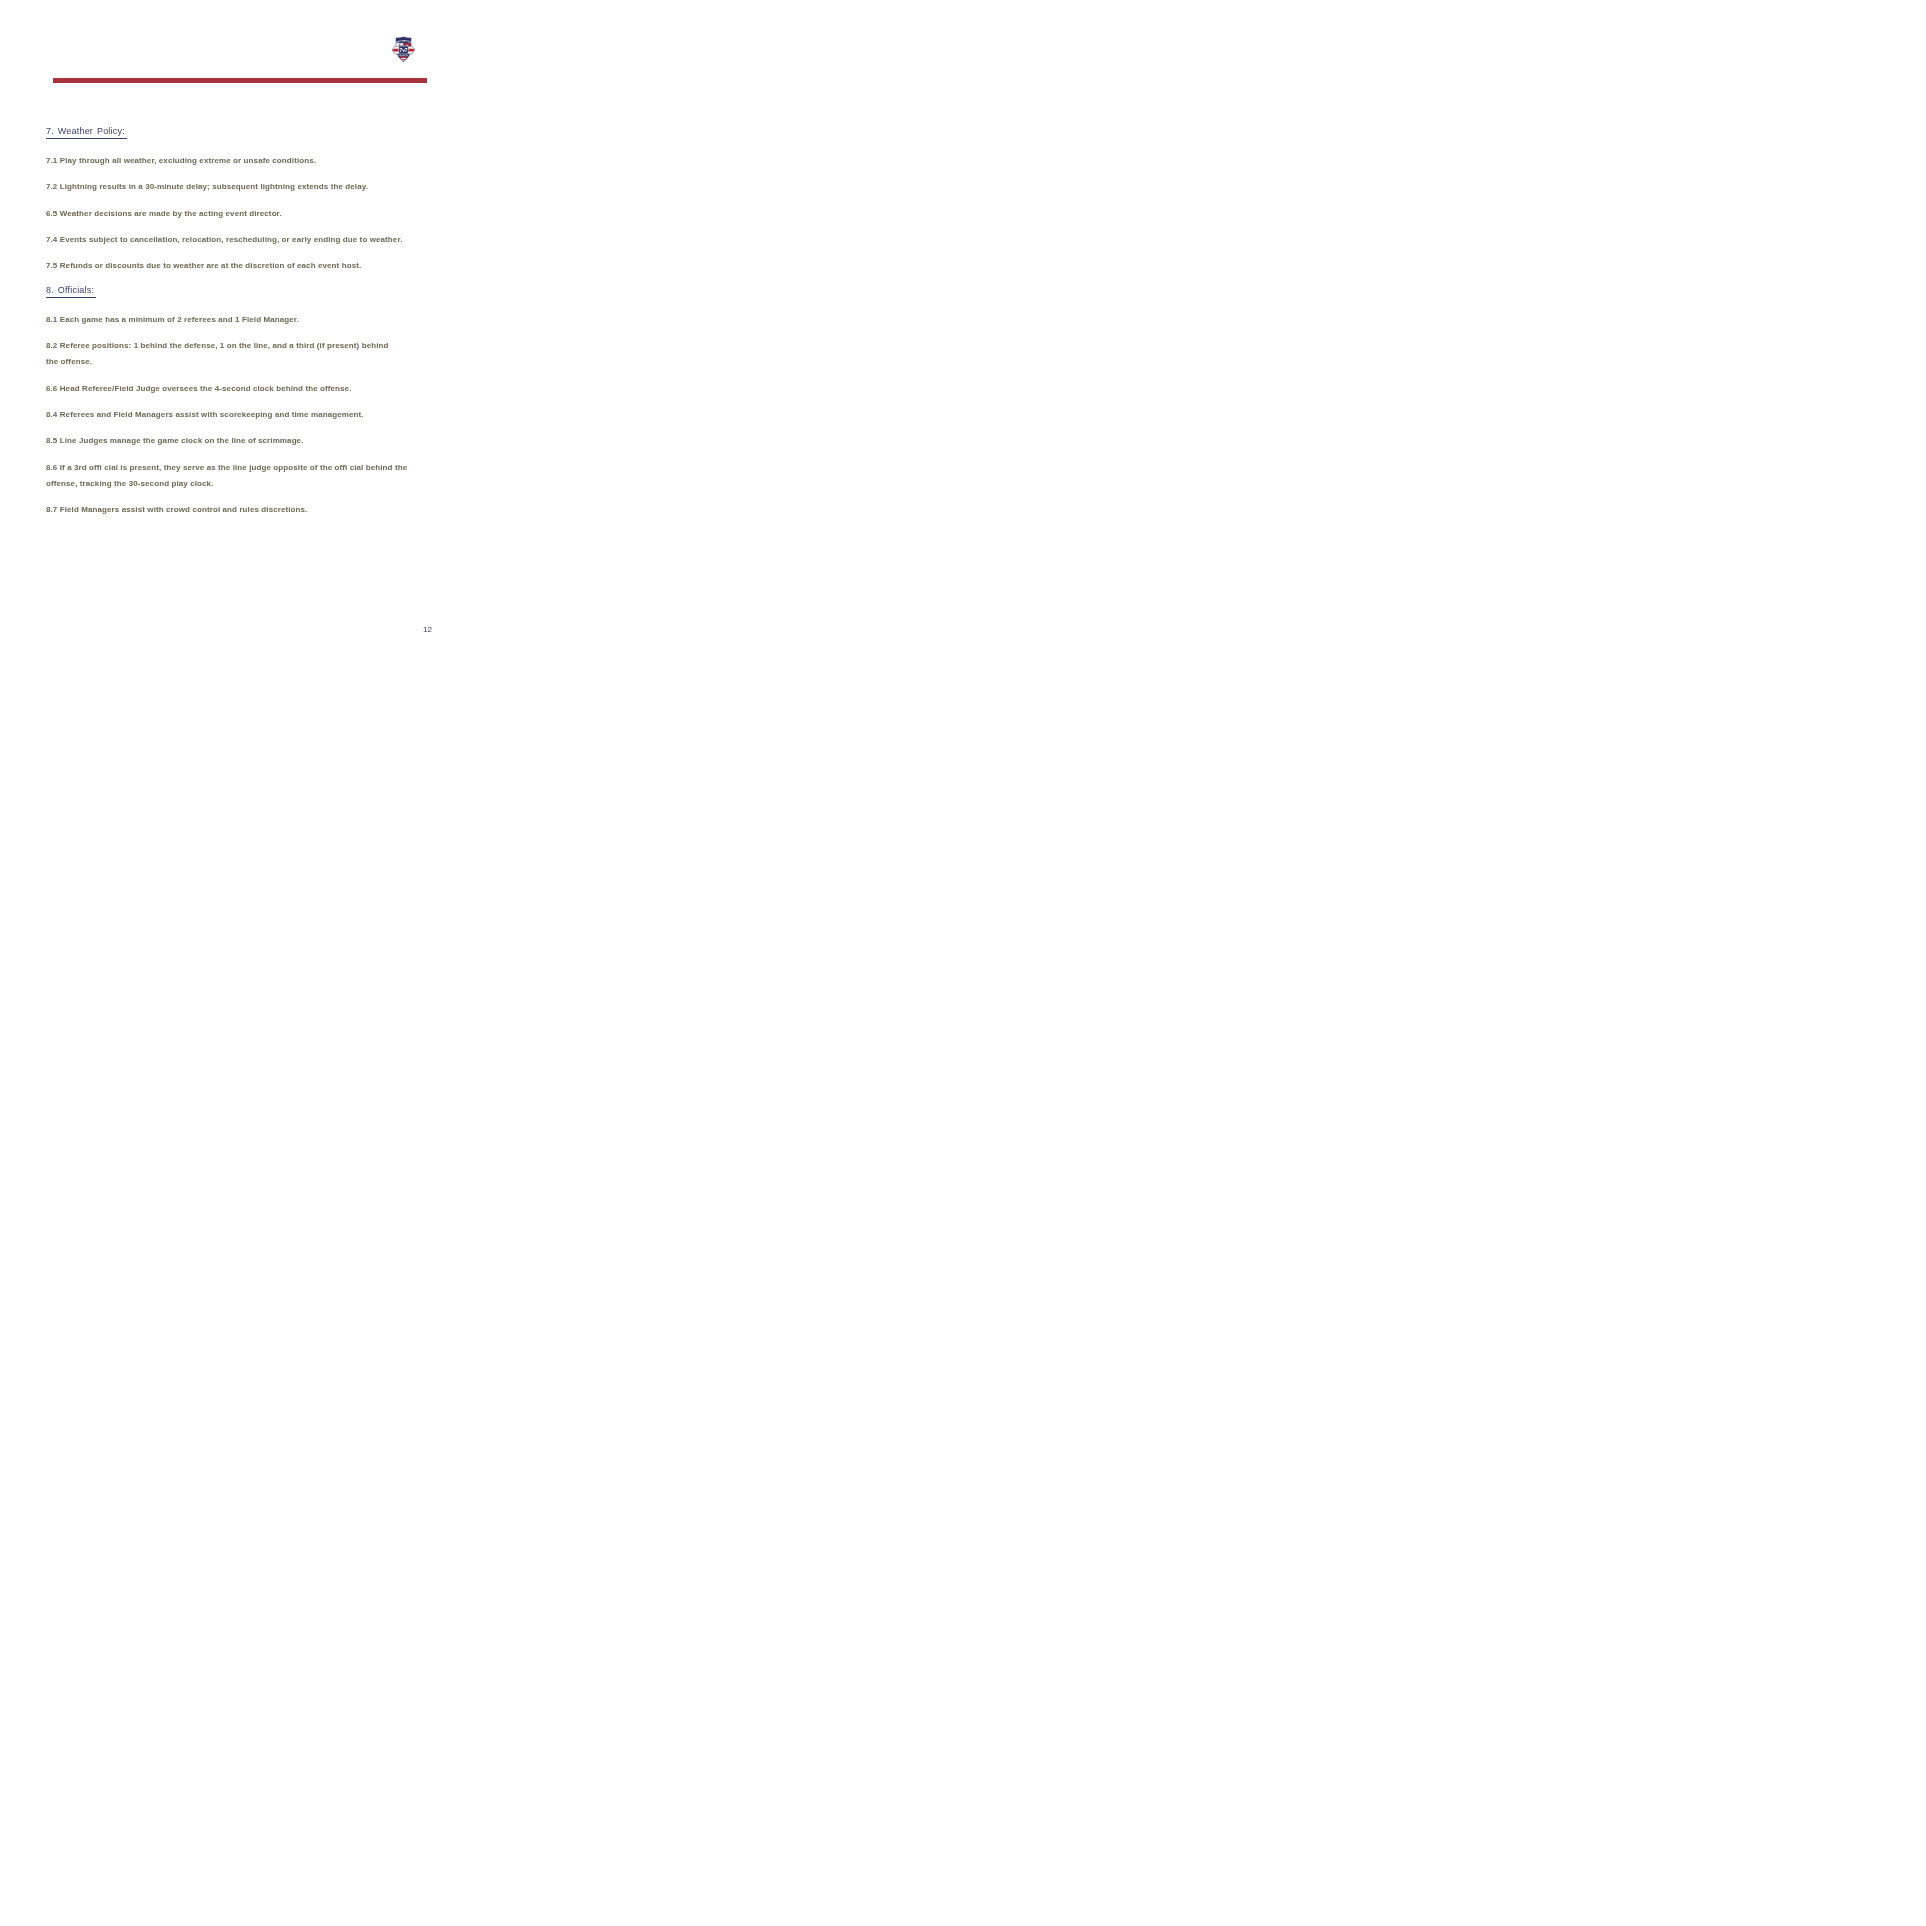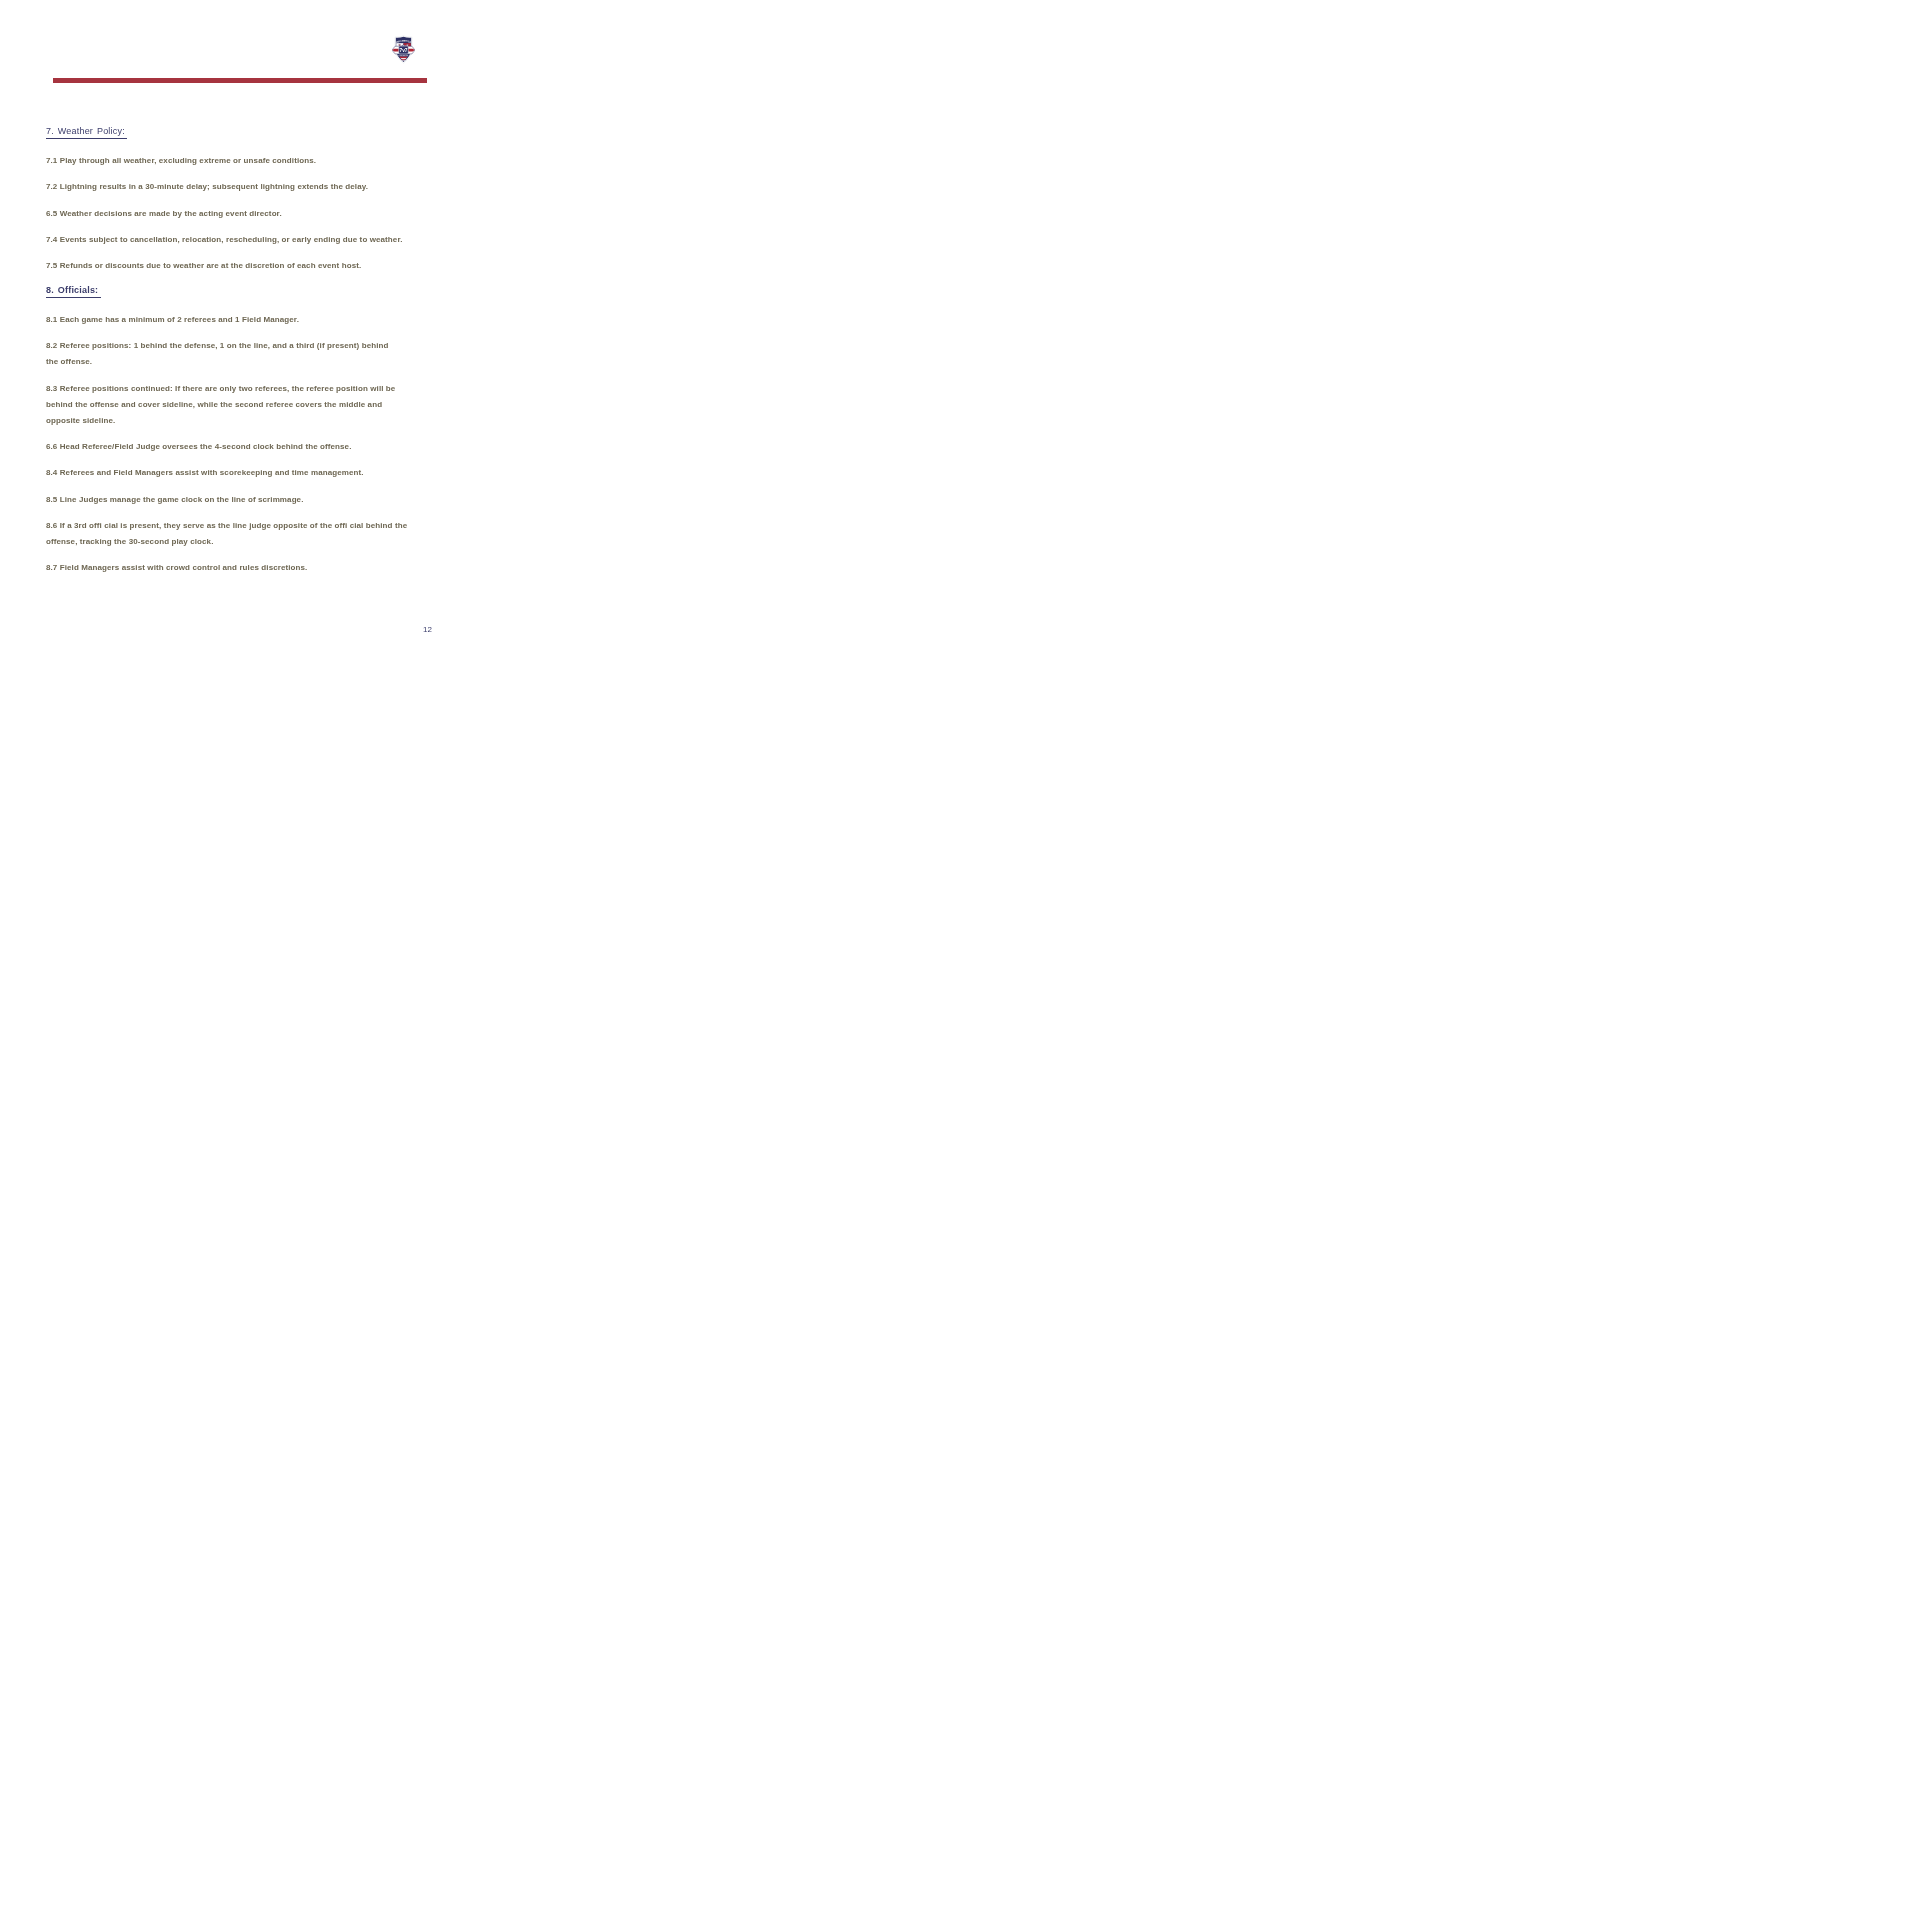--- a/index.html
+++ b/index.html
@@ -43,21 +43,21 @@
     font-weight: 400;
     color: #3b3d6b;
     word-spacing: 1.2px;
     letter-spacing: 0.2px;
   }
   .heading-text {
     display: inline-block;
     padding: 0 2.3px 1.9px 0;
     border-bottom: 1.2px solid #3b3d6b;
   }
-  .sec2-heading { margin-top: 3px; font-weight: bold; }
+  .sec2-heading { margin-top: 3px; }
   .para {
     margin: 0 0 10.4px 0;
     font-size: 8px;
     font-weight: 700;
     color: #6e6753;
     line-height: 16px;
     letter-spacing: 0.1px;
     white-space: pre-line;
   }
   .page-number {
@@ -129,23 +129,20 @@
       <p class="para">7.5 Refunds or discounts due to weather are at the discretion of each event host.</p>
     </section>
 
     <section>
       <h2 class="heading sec2-heading">
         <span class="heading-text">8. Officials:</span>
       </h2>
       <p class="para">8.1 Each game has a minimum of 2 referees and 1 Field Manager.</p>
       <p class="para">8.2 Referee positions: 1 behind the defense, 1 on the line, and a third (if present) behind
 the offense.</p>
-      <p class="para">8.3 Referee positions continued: If there are only two referees, the referee position will be
-behind the offense and cover sideline, while the second referee covers the middle and
-opposite sideline.</p>
       <p class="para">6.6 Head Referee/Field Judge oversees the 4-second clock behind the offense.</p>
       <p class="para">8.4 Referees and Field Managers assist with scorekeeping and time management.</p>
       <p class="para">8.5 Line Judges manage the game clock on the line of scrimmage.</p>
       <p class="para">8.6 If a 3rd offi cial is present, they serve as the line judge opposite of the offi cial behind the
 offense, tracking the 30-second play clock.</p>
       <p class="para">8.7 Field Managers assist with crowd control and rules discretions.</p>
     </section>
 
   </main>
 

